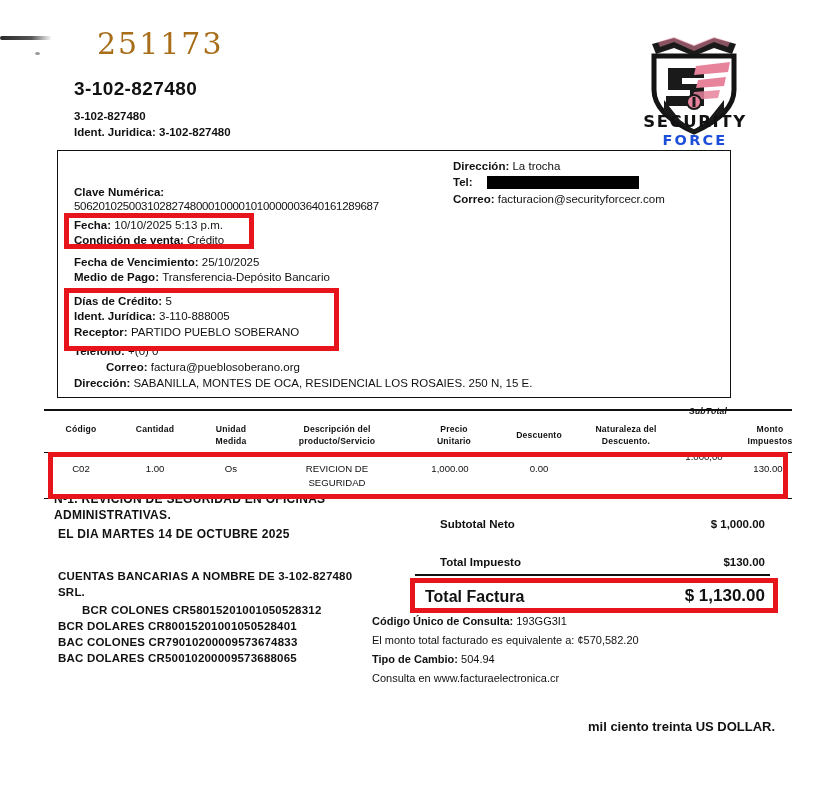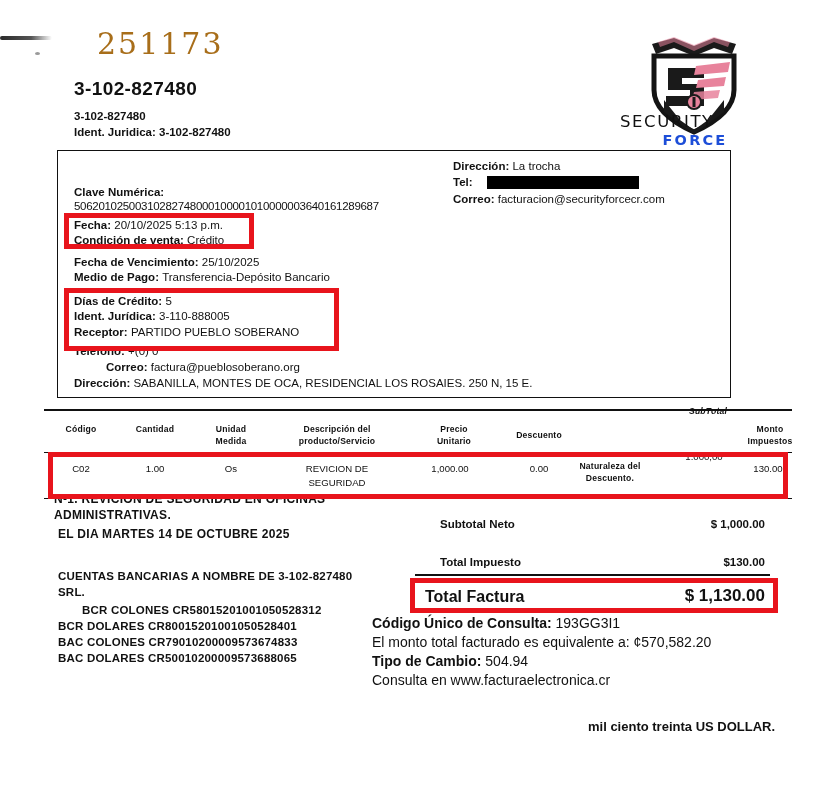--- a/index.html
+++ b/index.html
@@ -46,22 +46,22 @@
   #company-id-small{
     left:74px;top:110px;font-size:11.5px;font-weight:bold;
   }
   #company-legal-id{
     left:74px;top:126px;font-size:11.5px;font-weight:bold;
   }
 
   
   #logo-wrap{left:624px;top:28px;width:140px;height:120px;}
   #logo-text-security{
-    left:620px;top:112px;width:150px;
-    font-size:16.5px;font-weight:normal;letter-spacing:1.6px;color:#111;
+    left:620px;top:112px;width:150px;text-align:center;
+    font-size:16.5px;font-weight:bold;letter-spacing:1.6px;color:#111;
     font-family:"DejaVu Sans", sans-serif;
   }
   #logo-text-force{
     left:620px;top:132px;width:150px;text-align:center;
     font-size:14.5px;font-weight:bold;letter-spacing:2.2px;color:#1d4ed8;
     font-family:"DejaVu Sans", sans-serif;
   }
 
   
   #info-box{
@@ -106,21 +106,21 @@
   .tot-label{position:absolute;font-size:11.5px;font-weight:bold;}
   .tot-value{position:absolute;font-size:11.5px;font-weight:bold;text-align:right;}
   #totals-rule{left:415px;top:574px;width:355px;height:2px;background:#111;}
   #total-factura-label{left:425px;top:588px;font-size:16px;font-weight:bold;}
   #total-factura-value{left:600px;top:586px;width:165px;text-align:right;font-size:17px;font-weight:bold;}
 
   
   .bank-line{position:absolute;font-size:11.5px;font-weight:bold;letter-spacing:.2px;white-space:nowrap;}
 
   
-  .foot-line{position:absolute;font-size:14px;white-space:nowrap;text-align:center;}
+  .foot-line{position:absolute;font-size:11px;white-space:nowrap;text-align:center;}
   .foot-line b{font-weight:bold;}
 
   #amount-in-words{left:588px;top:719px;font-size:13px;font-weight:bold;}
 </style>
 </head>
 <body>
 
 <div class="page">
 
   <div class="abs" id="scan-artifact"></div>
@@ -159,21 +159,21 @@
   <div class="abs" id="logo-text-force">FORCE</div>
 
   <div class="abs" id="info-box"></div>
 
 
   <div class="abs info-line" style="left:74px;top:186px;">Clave Numérica:</div>
   <div class="abs info-line" style="left:74px;top:200px;font-weight:normal;font-size:11.5px;letter-spacing:-0.3px;">50620102500310282748000100001010000003640161289687</div>
 
   <div class="abs info-line" style="left:74px;top:219px;">
     <span>Fecha:</span>
-    <span class="val">20/10/2025   5:13 p.m.</span>
+    <span class="val">10/10/2025   5:13 p.m.</span>
   </div>
   <div class="abs info-line" style="left:74px;top:234px;">
     <span>Condición de venta:</span>
     <span class="val">Crédito</span>
   </div>
 
   <div class="abs info-line" style="left:74px;top:256px;">
     <span>Fecha de Vencimiento:</span>
     <span class="val">25/10/2025</span>
   </div>
@@ -225,21 +225,21 @@
 
   <div class="th" style="left:50px;top:424px;width:62px;">Código</div>
   <div class="th" style="left:120px;top:424px;width:70px;">Cantidad</div>
   <div class="th" style="left:196px;top:424px;width:70px;white-space:pre-line;">Unidad
 Medida</div>
   <div class="th" style="left:262px;top:424px;width:150px;white-space:pre-line;">Descripción del
 producto/Servicio</div>
   <div class="th" style="left:418px;top:424px;width:72px;white-space:pre-line;">Precio
 Unitario</div>
   <div class="th" style="left:500px;top:430px;width:78px;">Descuento</div>
-  <div class="th" style="left:560px;top:424px;width:100px;white-space:pre-line;margin-top:37px;">Naturaleza del
+  <div class="th" style="left:576px;top:424px;width:100px;white-space:pre-line;">Naturaleza del
 Descuento.</div>
   <div class="th" style="left:672px;top:406px;width:72px;font-style:italic;">SubTotal</div>
   <div class="th" style="left:740px;top:424px;width:60px;white-space:pre-line;">Monto
 Impuestos</div>
 
   <div class="td" style="left:50px;top:462px;width:62px;">C02</div>
   <div class="td" style="left:120px;top:462px;width:70px;">1.00</div>
   <div class="td" style="left:196px;top:462px;width:70px;">Os</div>
   <div class="td" style="left:262px;top:462px;width:150px;">REVICION DE</div>
   <div class="td" style="left:262px;top:476px;width:150px;">SEGURIDAD</div>

